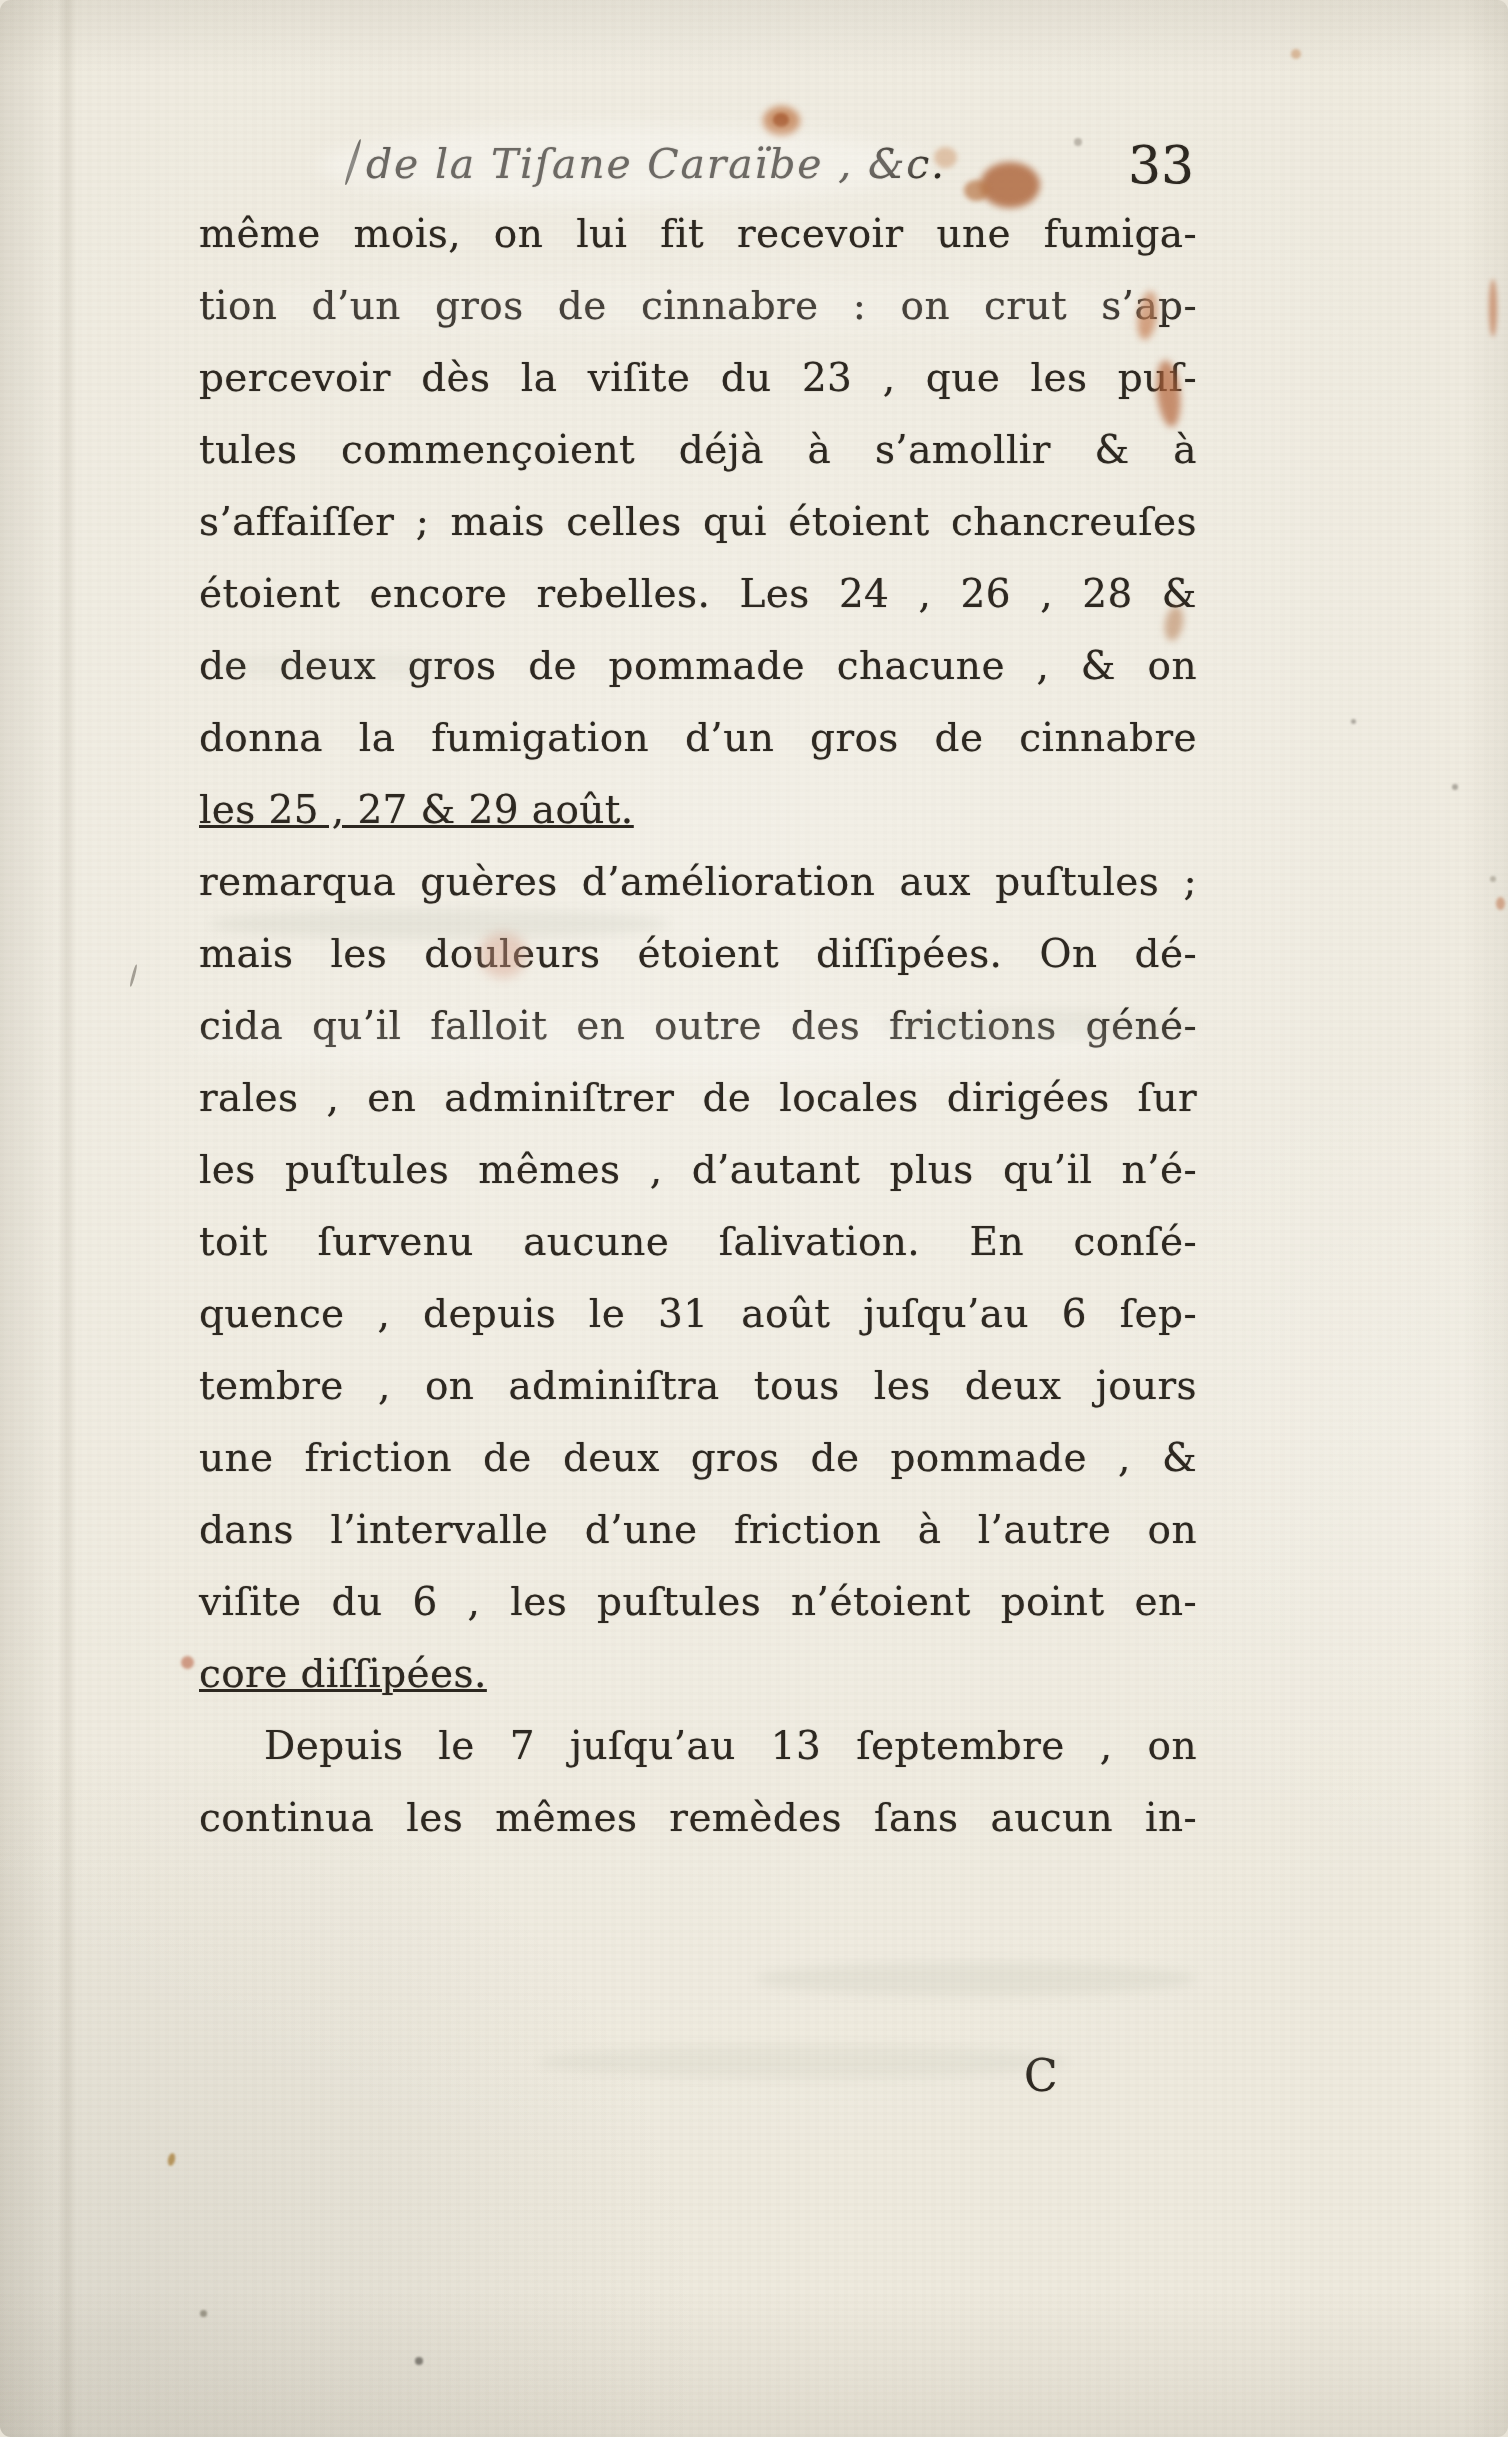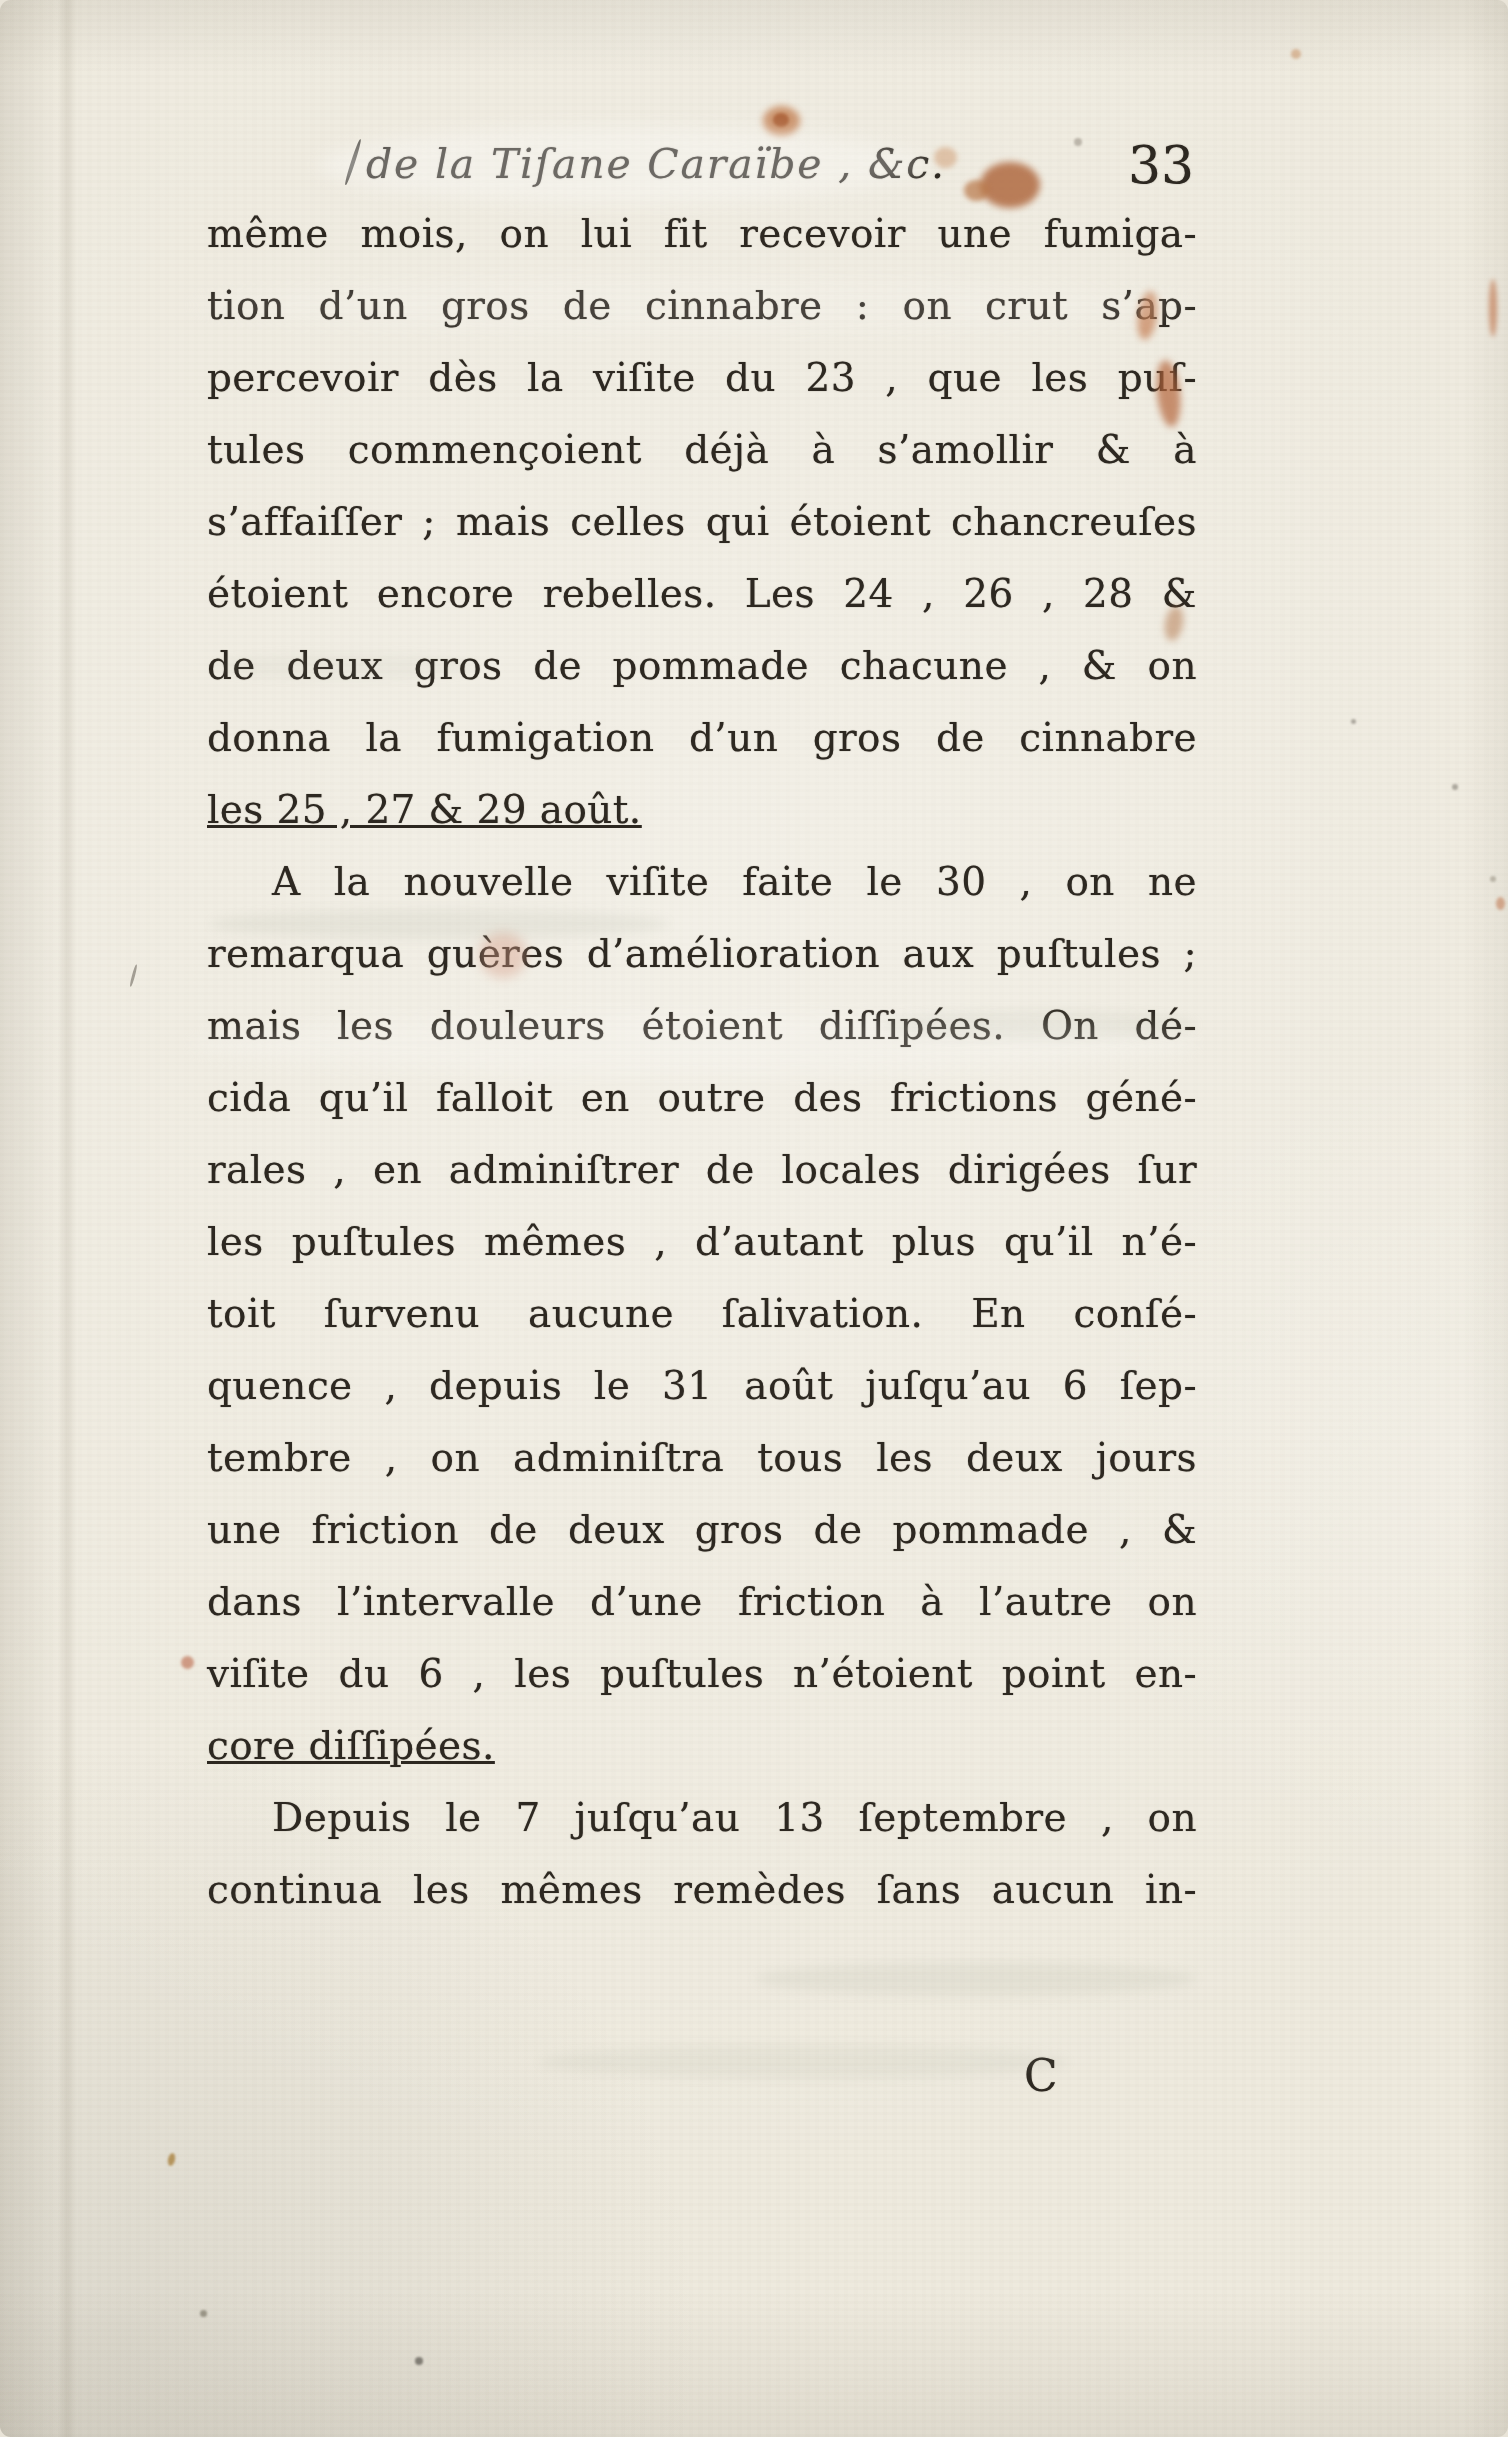--- a/index.html
+++ b/index.html
@@ -41,21 +41,20 @@
   }
   .text-block{
     position:absolute;left:199px;top:198px;width:998px;
   }
   .line{
     height:72px;line-height:72px;
     font-size:39px;letter-spacing:0.4px;
     color:var(--ink,#2d2821);
     text-align:justify;text-align-last:justify;
     text-shadow:0 0 1.1px rgba(43,36,27,0.55);
-    margin-left:8px;
   }
   .line.indent{text-indent:65px;}
   .line.noju{text-align-last:left;text-decoration:underline;}
   .catchword{
     position:absolute;left:1024px;top:2050px;
     font-size:44px;color:var(--ink,#2d2821);
     text-shadow:0 0 1.1px rgba(43,36,27,0.5);
   }
   .artifact{position:absolute;border-radius:50%;pointer-events:none;}
 </style>
@@ -72,21 +71,20 @@
   <div class="text-block">
       <div class="line">même mois, on lui fit recevoir une fumiga-</div>
       <div class="line">tion d’un gros de cinnabre : on crut s’ap-</div>
       <div class="line">percevoir dès la viſite du 23 , que les puſ-</div>
       <div class="line">tules commençoient déjà à s’amollir &amp; à</div>
       <div class="line">s’affaiſſer ; mais celles qui étoient chancreuſes</div>
       <div class="line">étoient encore rebelles. Les 24 , 26 , 28 &amp;</div>
       <div class="line">de deux gros de pommade chacune , &amp; on</div>
       <div class="line">donna la fumigation d’un gros de cinnabre</div>
       <div class="line noju">les 25 , 27 &amp; 29 août.</div>
-      <div class="line indent">A la nouvelle viſite faite le 30 , on ne</div>
       <div class="line">remarqua guères d’amélioration aux puſtules ;</div>
       <div class="line">mais les douleurs étoient diſſipées. On dé-</div>
       <div class="line">cida qu’il falloit en outre des frictions géné-</div>
       <div class="line">rales , en adminiſtrer de locales dirigées ſur</div>
       <div class="line">les puſtules mêmes , d’autant plus qu’il n’é-</div>
       <div class="line">toit ſurvenu aucune ſalivation. En conſé-</div>
       <div class="line">quence , depuis le 31 août juſqu’au 6 ſep-</div>
       <div class="line">tembre , on adminiſtra tous les deux jours</div>
       <div class="line">une friction de deux gros de pommade , &amp;</div>
       <div class="line">dans l’intervalle d’une friction à l’autre on</div>

